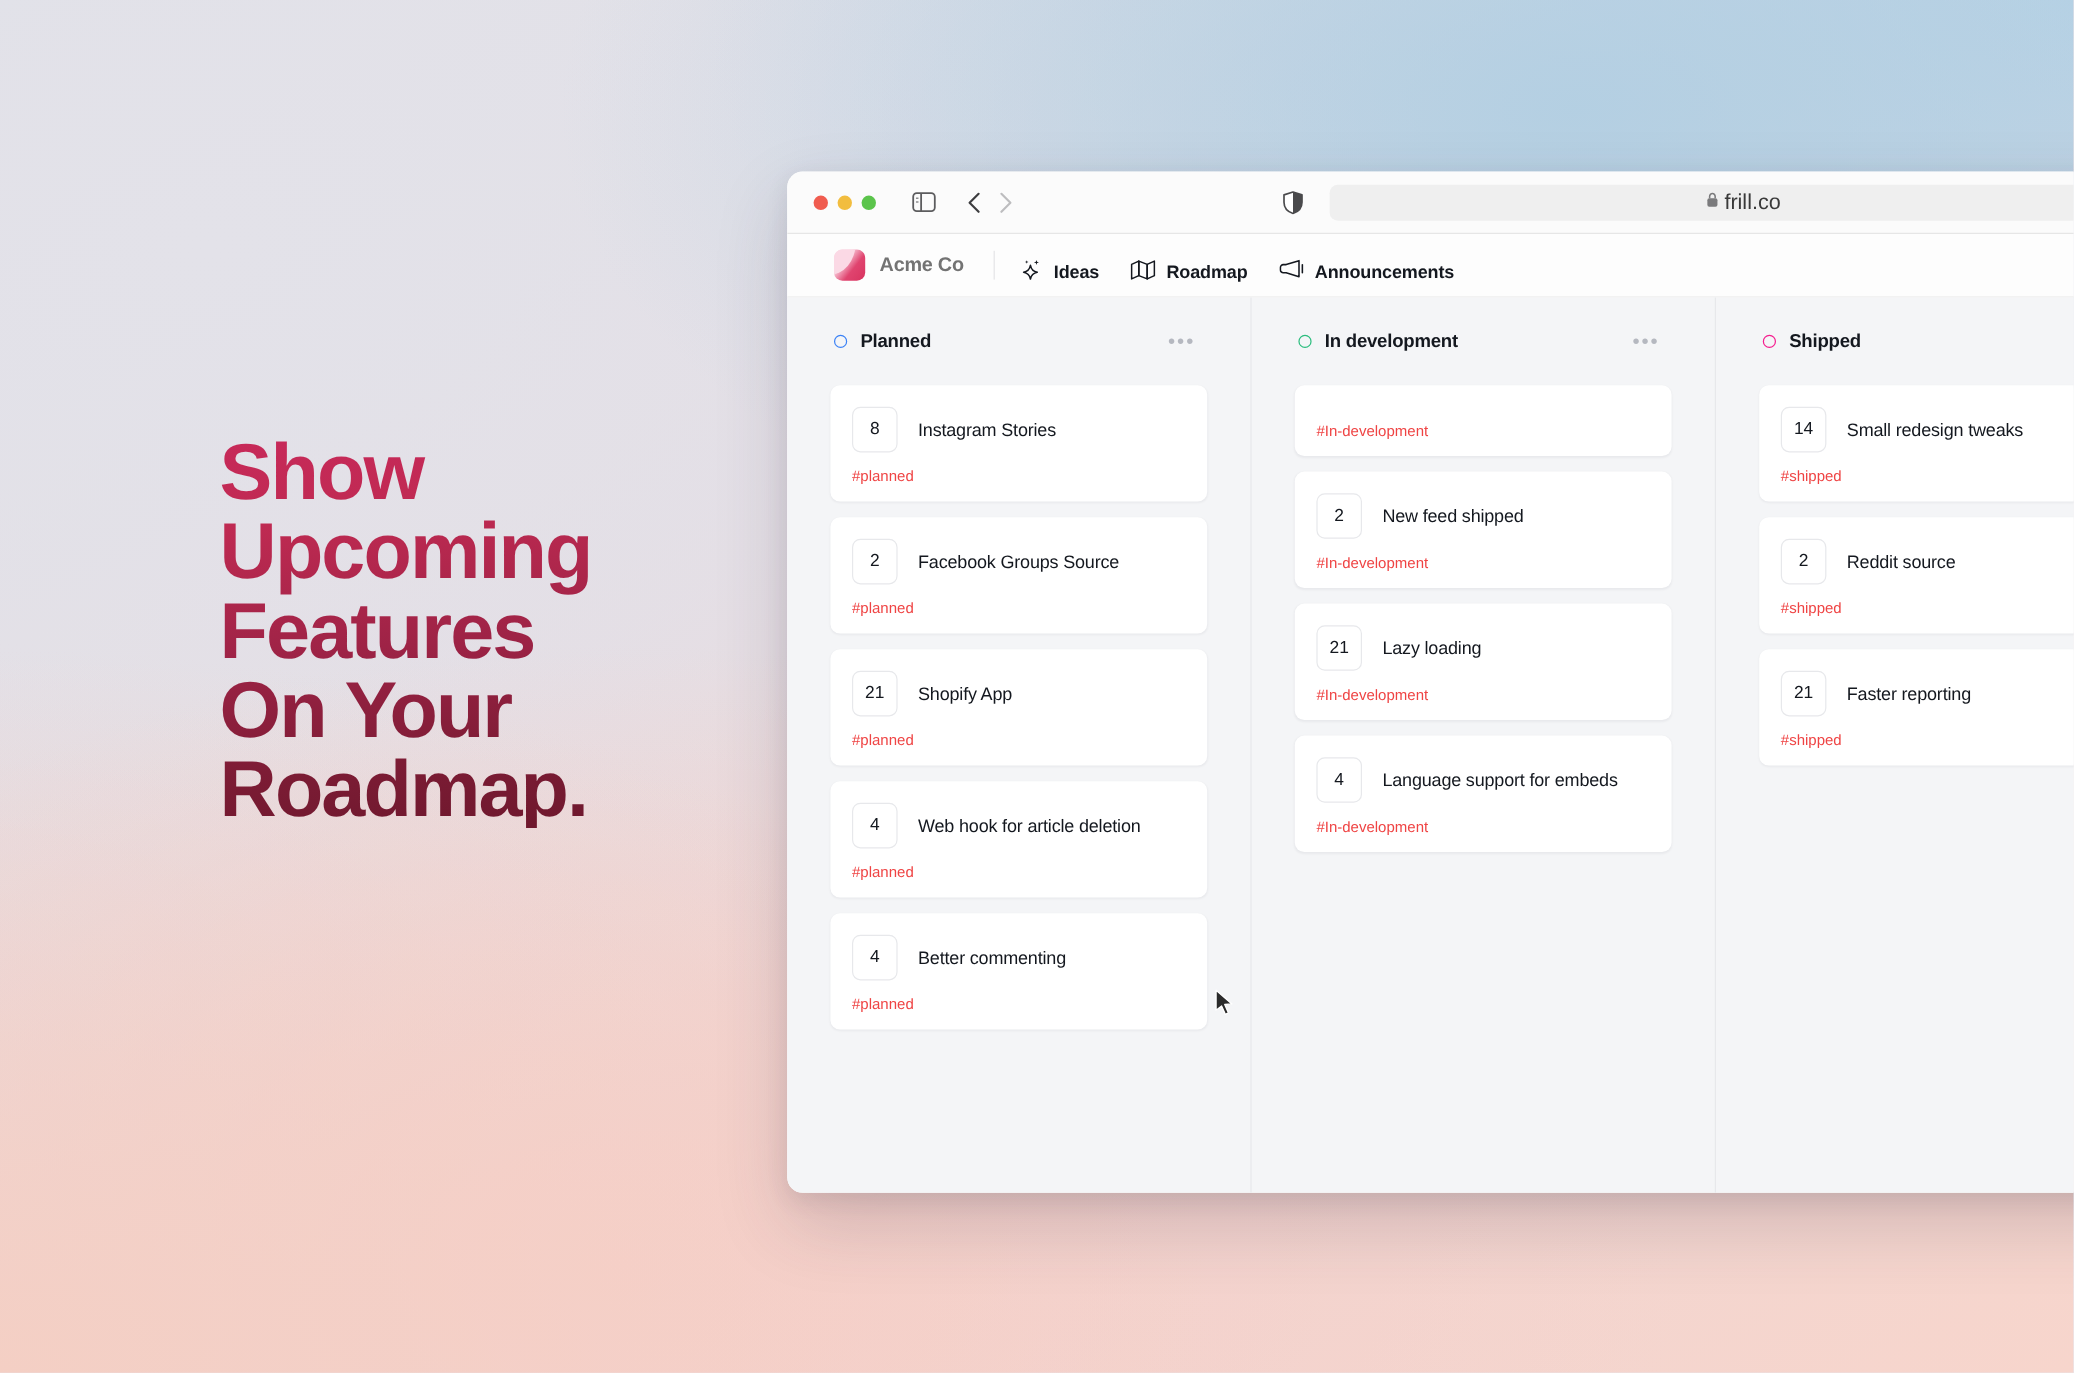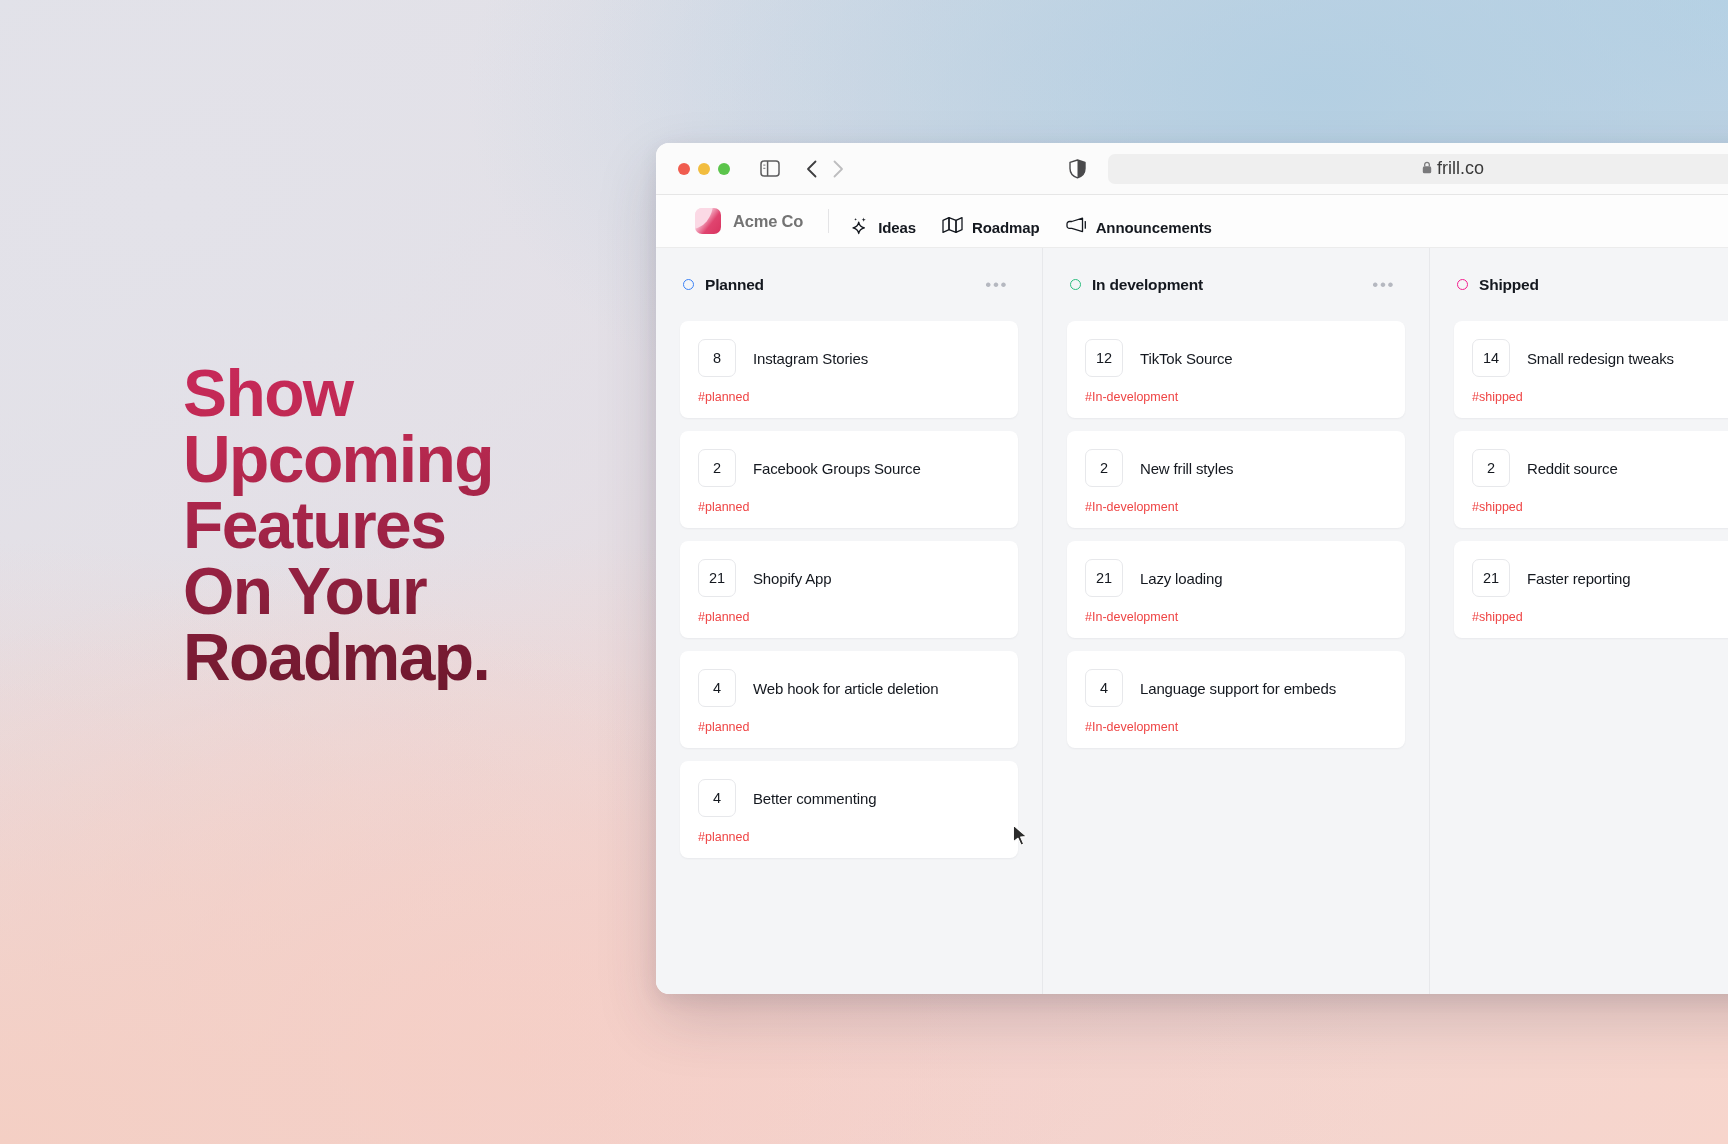--- a/index.html
+++ b/index.html
@@ -112,21 +112,21 @@
   .navitems { display: flex; align-items: center; gap: 26px; margin-top: 12px; }
   .navitem { display: flex; align-items: center; gap: 9px; cursor: pointer; }
   .navitem-label { font-size: 15px; font-weight: 600; color: #14181f; letter-spacing: -0.1px; }
 
   
   .board { display: flex; height: 746px; background: #f4f5f7; }
   .column {
     width: 387px;
     flex: 0 0 387px;
     border-right: 1px solid #e7e8eb;
-    padding: 0 24px;
+    padding: 0 36px;
   }
   .col-head {
     height: 73px;
     display: flex; align-items: center; justify-content: space-between;
     padding: 0 10px 0 3px;
   }
   .col-title { display: flex; align-items: center; gap: 11px; }
   .ring { width: 11px; height: 11px; border-radius: 50%; border: 1.8px solid #3b82f6; }
   .ring.green { border-color: #2bbd7e; }
   .ring.pink  { border-color: #f51d8e; }
@@ -314,31 +314,27 @@
     <div class="column">
       <div class="col-head">
         <div class="col-title">
           <span class="ring green" style="border-color: rgb(43, 189, 126);"></span>
           <span class="col-label">In development</span>
         </div>
         <span class="col-menu">•••</span>
       </div>
 
       <div class="card">
-        <div class="card-top">
-          <span class="votes">12</span>
-          <span class="card-title">TikTok Source</span>
-        </div>
         <div class="card-tag">#In-development</div>
       </div>
 
       <div class="card">
         <div class="card-top">
           <span class="votes">2</span>
-          <span class="card-title">New frill styles</span>
+          <span class="card-title">New feed shipped</span>
         </div>
         <div class="card-tag">#In-development</div>
       </div>
 
       <div class="card">
         <div class="card-top">
           <span class="votes">21</span>
           <span class="card-title">Lazy loading</span>
         </div>
         <div class="card-tag">#In-development</div>

